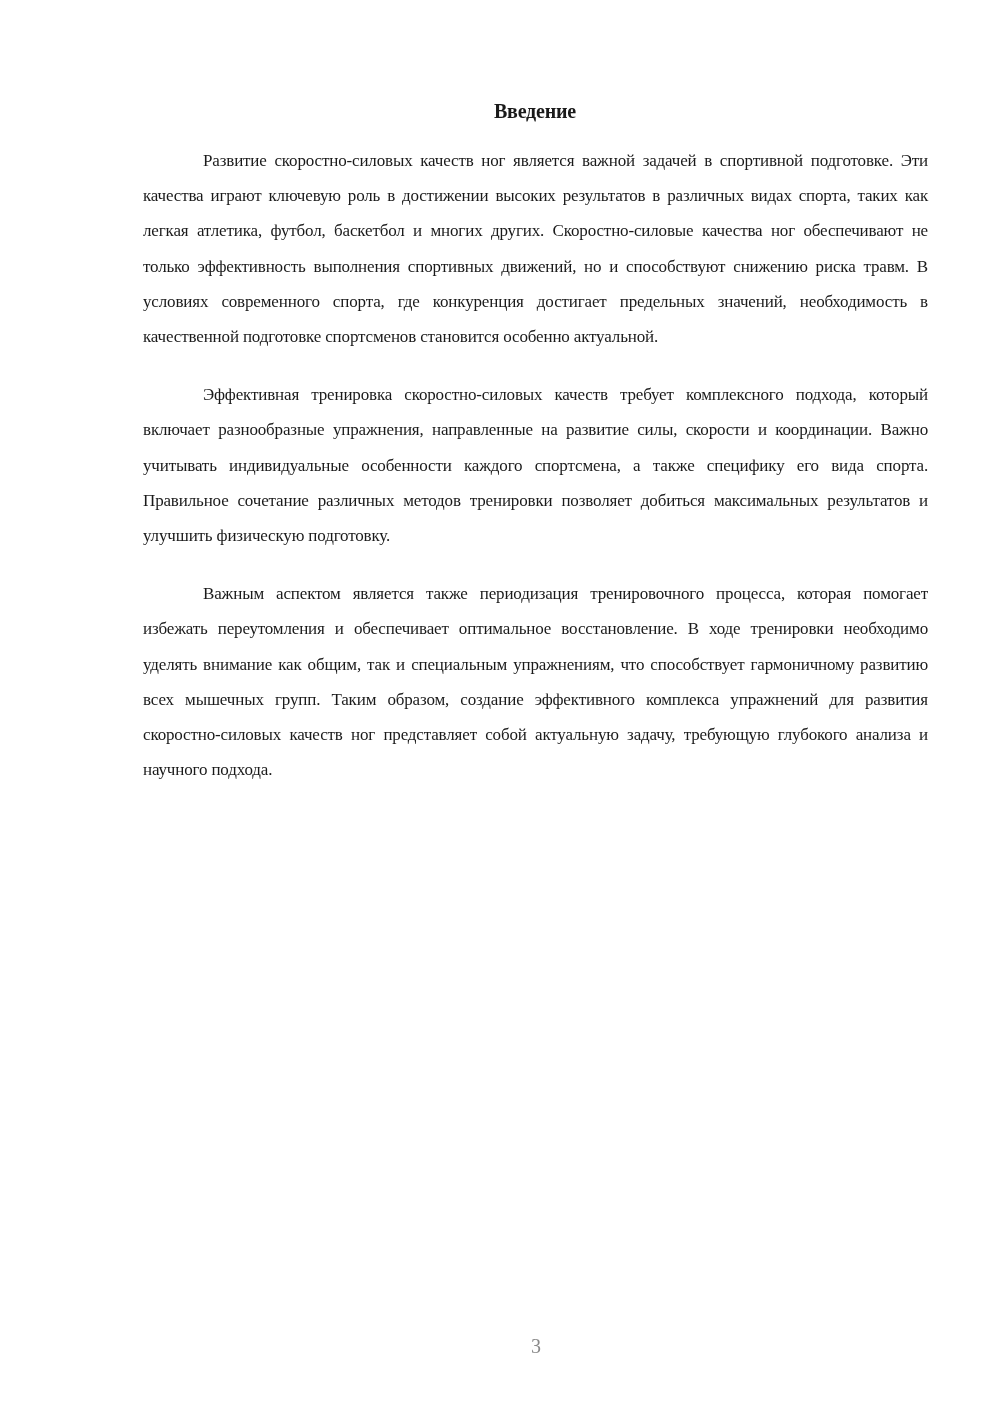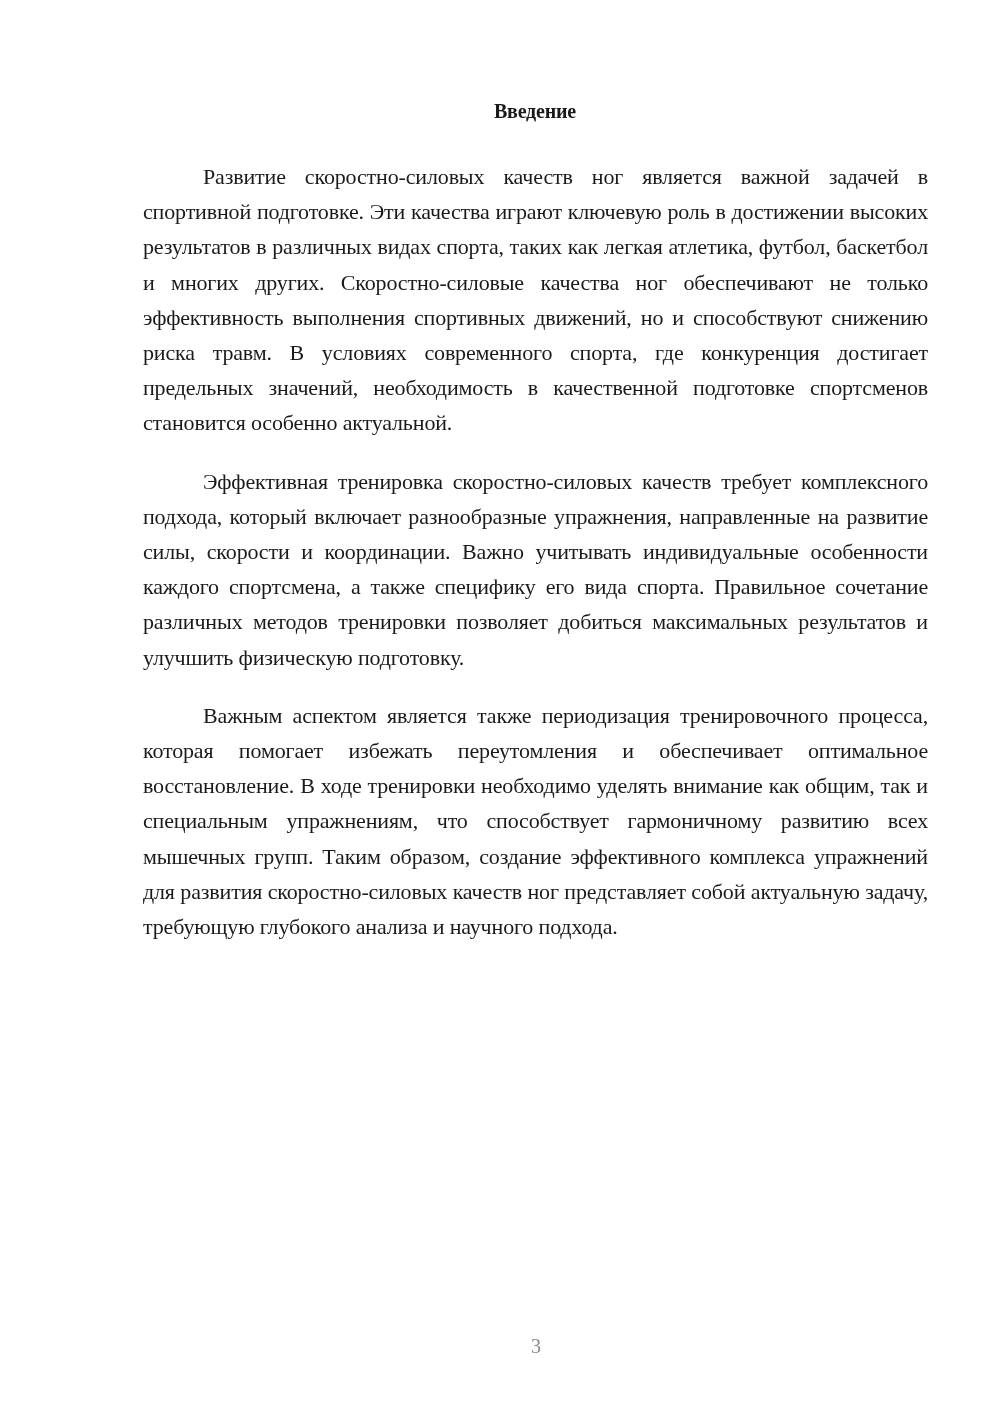--- a/index.html
+++ b/index.html
@@ -35,24 +35,24 @@
       letter-spacing: -0.2px;
       margin: 0;
     }
     .body-text {
       position: absolute;
       left: 143px;
       width: 785px;
       top: 143px;
     }
     .para {
-      margin: 16px 0 23px 0;
+      margin: 0 0 23px 0;
       text-align: justify;
       text-indent: 60px;
-      font-size: 22px;
+      font-size: 17px;
       line-height: 35.2px;
       letter-spacing: -0.15px;
       word-spacing: 0px;
       hyphens: none;
     }
     .page-number {
       position: absolute;
       top: 1334px;
       left: 0;
       width: 1072px;

